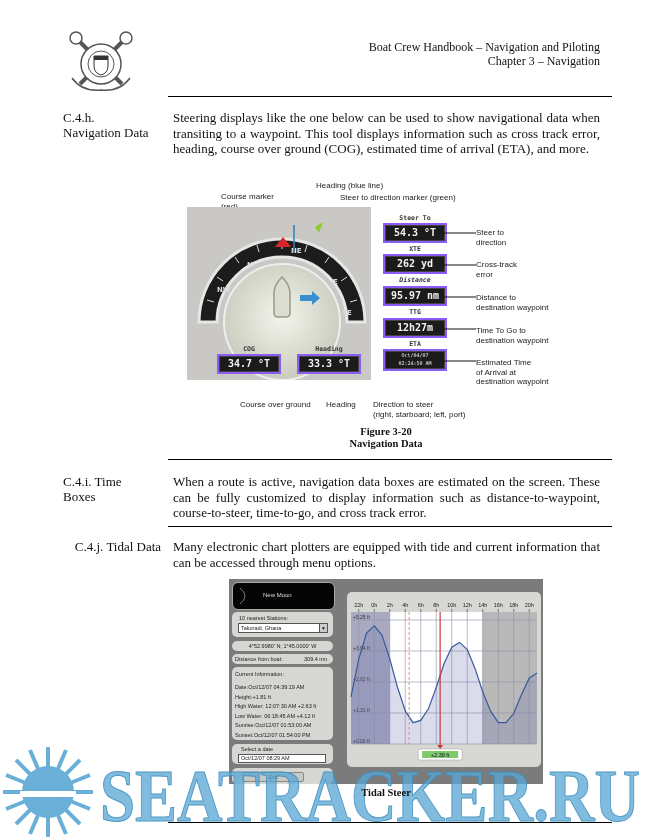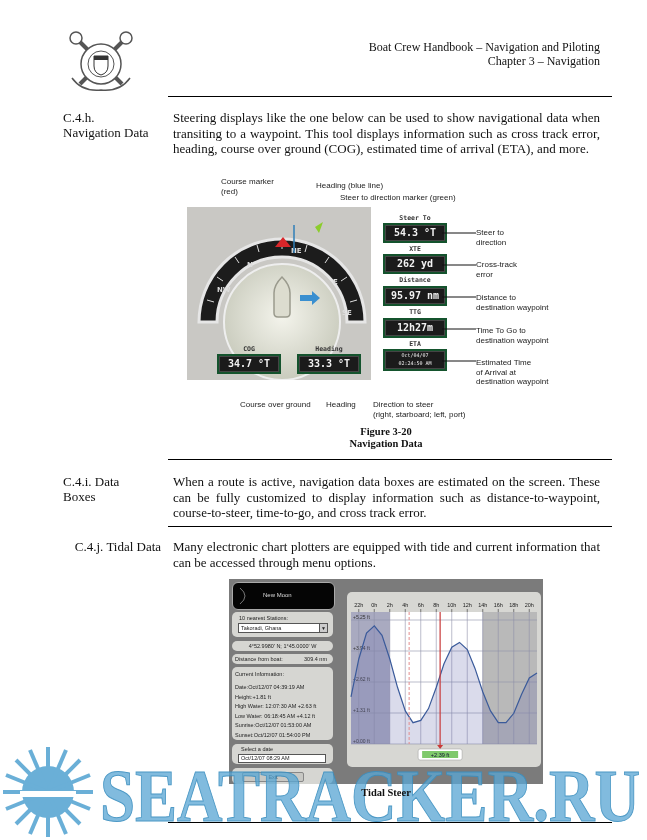--- a/index.html
+++ b/index.html
@@ -6,21 +6,21 @@
   body { width:647px; height:840px; position:relative; overflow:hidden; font-family:"Liberation Serif", serif; color:#111; }
   .abs { position:absolute; }
   .hdr-text { right:47px; top:40px; text-align:right; font-size:12px; line-height:14px; }
   .rule { height:1px; background:#000; }
   .sec-label { font-size:13px; line-height:15px; }
   .sec-body { font-size:13px; line-height:15.5px; text-align:justify; }
   .caption { font-size:10.5px; font-weight:bold; text-align:center; line-height:12px; }
   .annot { font-family:"Liberation Sans", sans-serif; font-size:8px; line-height:9.5px; color:#222; }
   
   .navfig { left:187px; top:207px; width:184px; height:173px; background:#c9c8c4; }
-  .navbox { background:#1b1b1b; border:2px solid #14532d; color:#f2f2f2; font-family:"DejaVu Sans Mono", monospace; font-weight:bold; text-align:center; box-shadow: inset 0 0 0 1px #444; }
+  .navbox { background:#1b1b1b; border:2px solid #8b5cf6; color:#f2f2f2; font-family:"DejaVu Sans Mono", monospace; font-weight:bold; text-align:center; box-shadow: inset 0 0 0 1px #444; }
   .navbox-label { font-family:"DejaVu Sans Mono", monospace; font-size:6.5px; font-weight:bold; color:#333; text-align:center; }
   
   .tidefig { left:229px; top:579px; width:314px; height:205px; background:#7b7b7b; }
   .panel { background:#d6d6d2; border-radius:5px; font-family:"Liberation Sans", sans-serif; font-size:5.5px; color:#222; }
   .watermark { left:0; top:745px; width:647px; height:95px; }
 </style>
 </head>
 <body>
 
 <div class="abs" style="left:62px;top:24px;width:78px;height:72px;">
@@ -41,21 +41,21 @@
   <div>Chapter 3 – Navigation</div>
 </div>
 <div class="abs rule" style="left:168px;top:96px;width:444px;"></div>
 
 <div class="abs sec-label" style="left:63px;top:110px;width:105px;">
   <div>C.4.h.</div>
   <div>Navigation Data</div>
 </div>
 <div class="abs sec-body" style="left:173px;top:110px;width:427px;">Steering displays like the one below can be used to show navigational data when transiting to a waypoint. This tool displays information such as cross track error, heading, course over ground (COG), estimated time of arrival (ETA), and more.</div>
 
-<div class="abs annot" style="left:221px;top:177px;">
+<div class="abs annot" style="left:221px;top:192px;">
   <div>Course marker</div>
   <div>(red)</div>
 </div>
 <div class="abs annot" style="left:316px;top:181px;">Heading (blue line)</div>
 <div class="abs annot" style="left:340px;top:193px;">Steer to direction marker (green)</div>
 
 <div class="abs navfig">
   <svg width="184" height="173" viewBox="0 0 184 173" class="abs" style="left:0;top:0;">
     <defs>
       <radialGradient id="dial" cx="50%" cy="45%" r="55%">
@@ -85,21 +85,21 @@
     <polygon points="96,30 104,40 88,40" fill="#d9262a"></polygon>
     <polygon points="128,20 136,15 132,26" fill="#8ccd2c"></polygon>
     <path d="M95 70 q8 8 8 16 v20 q0 4 -4 4 h-8 q-4 0 -4 -4 v-20 q0 -8 8 -16 z" fill="#dcdccf" stroke="#9a9a8d" stroke-width="1.5"></path>
     <polygon points="113,88 125,88 125,84 133,91 125,98 125,94 113,94" fill="#3a8fd0"></polygon>
   </svg>
 
   <div class="abs navbox-label" style="left:196px;top:7px;width:64px;">Steer To</div>
   <div class="abs navbox" style="left:196px;top:16px;width:60px;height:16px;font-size:10px;line-height:16px;">54.3 °T</div>
   <div class="abs navbox-label" style="left:196px;top:38px;width:64px;">XTE</div>
   <div class="abs navbox" style="left:196px;top:47px;width:60px;height:16px;font-size:10px;line-height:16px;">262 yd</div>
-  <div class="abs navbox-label" style="left:196px;top:69px;width:64px;">Distance</div>
+  <div class="abs navbox-label" style="left:196px;top:69px;width:64px;font-style:italic;">Distance</div>
   <div class="abs navbox" style="left:196px;top:79px;width:60px;height:16px;font-size:10px;line-height:16px;">95.97 nm</div>
   <div class="abs navbox-label" style="left:196px;top:101px;width:64px;">TTG</div>
   <div class="abs navbox" style="left:196px;top:111px;width:60px;height:16px;font-size:10px;line-height:16px;">12h27m</div>
   <div class="abs navbox-label" style="left:196px;top:133px;width:64px;">ETA</div>
   <div class="abs navbox" style="left:196px;top:142px;width:60px;height:18px;font-size:5px;line-height:8px;font-weight:normal;">
     <div>Oct/04/07</div>
     <div>02:24:50 AM</div>
   </div>
   <div class="abs navbox-label" style="left:30px;top:138px;width:64px;">COG</div>
   <div class="abs navbox" style="left:30px;top:147px;width:60px;height:16px;font-size:10px;line-height:16px;">34.7 °T</div>
@@ -147,21 +147,21 @@
 </div>
 
 <div class="abs caption" style="left:286px;top:426px;width:200px;">
   <div>Figure 3-20</div>
   <div>Navigation Data</div>
 </div>
 
 <div class="abs rule" style="left:168px;top:459px;width:444px;"></div>
 
 <div class="abs sec-label" style="left:63px;top:474px;width:105px;">
-  <div>C.4.i.  Data</div>
+  <div>C.4.i.  Time</div>
   <div>Boxes</div>
 </div>
 <div class="abs sec-body" style="left:173px;top:474px;width:427px;">When a route is active, navigation data boxes are estimated on the screen. These can be fully customized to display information such as distance-to-waypoint, course-to-steer, time-to-go, and cross track error.</div>
 
 <div class="abs rule" style="left:168px;top:526px;width:444px;"></div>
 
 <div class="abs sec-label" style="left:63px;top:539px;width:110px;text-align:center;">
   <div>C.4.j.  Tidal Data</div>
 </div>
 <div class="abs sec-body" style="left:173px;top:539px;width:427px;">Many electronic chart plotters are equipped with tide and current information that can be accessed through menu options.</div>

